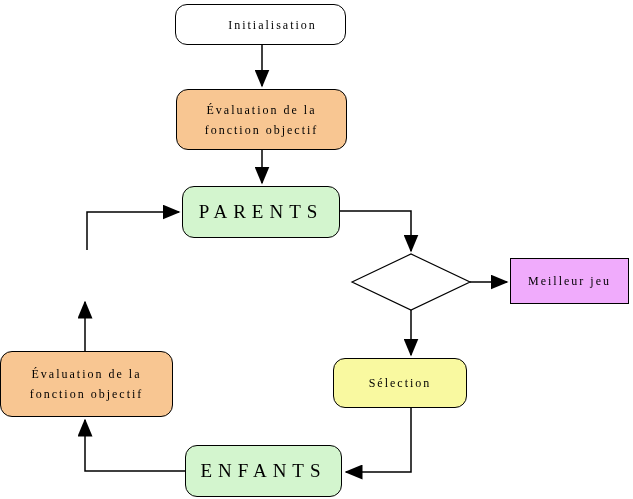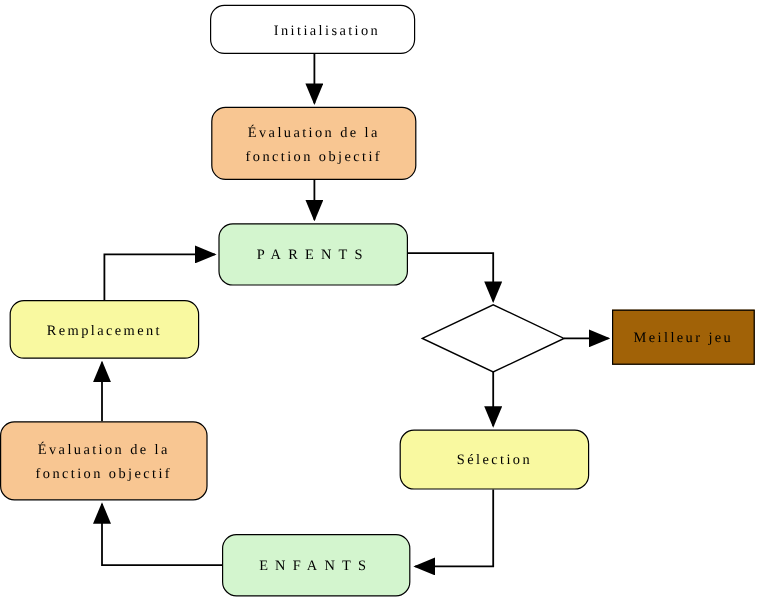--- a/index.html
+++ b/index.html
@@ -25,36 +25,36 @@
     display: flex;
     flex-direction: column;
     align-items: center;
     justify-content: center;
     text-align: center;
     font-size: 12px;
     letter-spacing: 2px;
     line-height: 20px;
   }
   .node.square { border-radius: 0; }
-  .node.caps   { font-size: 12px; letter-spacing: 6px; }
+  .node.caps   { font-size: 19px; letter-spacing: 6px; }
   .diamond-label {
     position: absolute;
     display: flex;
     align-items: center;
     justify-content: center;
     font-size: 12px;
     letter-spacing: 2px;
     background: transparent;
   }
   
   .n-init   { left: 175px; top: 4px;   width: 171px; height: 41px; padding-left: 24px; }
   .n-eval1  { left: 176px; top: 89px;  width: 171px; height: 61px; }
   .n-par    { left: 182px; top: 186px; width: 158px; height: 52px; }
   .n-meil   { left: 510px; top: 258px; width: 119px; height: 46px; }
-  .n-sel    { left: 333px; top: 358px; width: 158px; height: 50px; }
+  .n-sel    { left: 333px; top: 358px; width: 134px; height: 50px; }
   .n-enf    { left: 185px; top: 445px; width: 157px; height: 52px; align-items: center; }
   .n-eval2  { left: 0px;   top: 351px; width: 173px; height: 66px; }
   .n-rempl  { left: 8px;   top: 250px; width: 158px; height: 49px; }
   .n-arret  { left: 352px; top: 254px; width: 118px; height: 56px; }
 </style>
 </head>
 <body>
 
 <div class="canvas">
 
@@ -93,34 +93,31 @@
   <div class="node n-eval1" style="background-color: rgb(248, 198, 146);">
     <span>Évaluation de la</span>
     <span>fonction objectif</span>
   </div>
 
   <div class="node n-par caps" style="background-color: rgb(211, 245, 206);">
     <span>PARENTS</span>
   </div>
 
 
-  <div class="node n-meil square" style="background-color: #a16207;">
+  <div class="node n-meil square" style="background-color: #f0abfc;">
     <span>Meilleur jeu</span>
   </div>
 
   <div class="node n-sel" style="background-color: rgb(249, 249, 160);">
     <span>Sélection</span>
   </div>
 
   <div class="node n-enf caps" style="background-color: rgb(211, 245, 206);">
     <span>ENFANTS</span>
   </div>
 
   <div class="node n-eval2" style="background-color: rgb(248, 198, 146);">
     <span>Évaluation de la</span>
     <span>fonction objectif</span>
   </div>
 
-  <div class="node n-rempl" style="background-color: rgb(249, 249, 160);">
-    <span>Remplacement</span>
-  </div>
 
 </div>
 
 </body></html>

